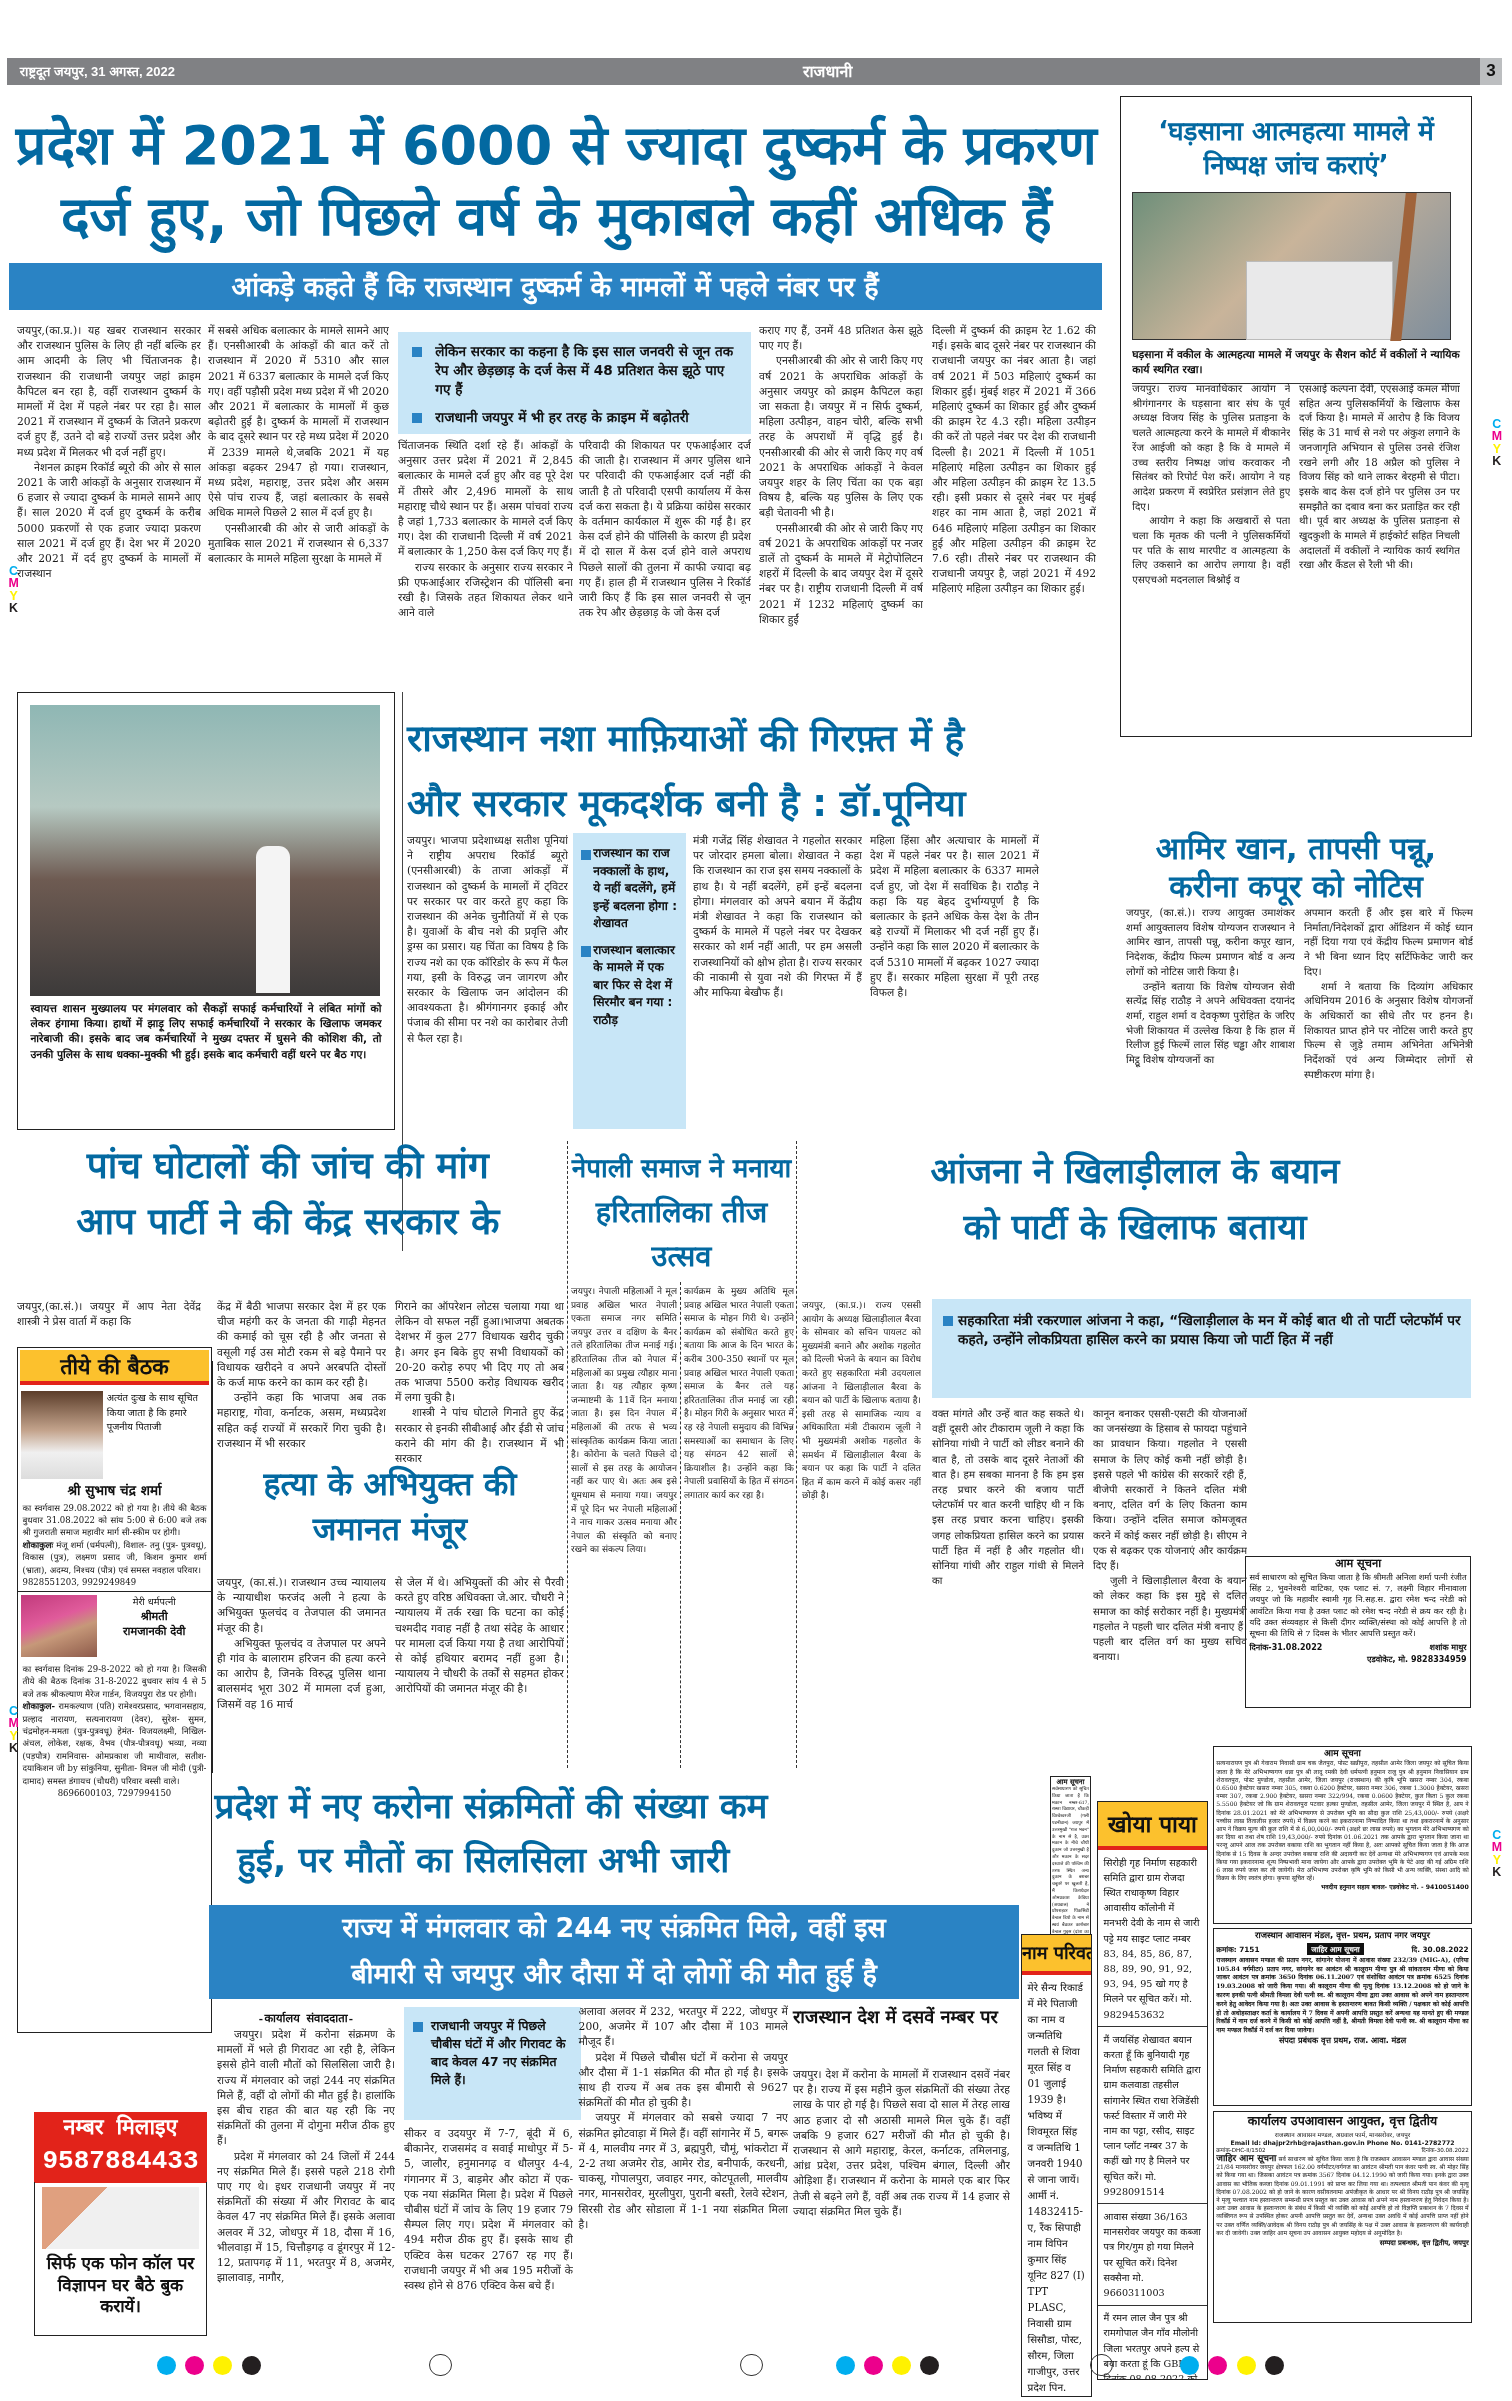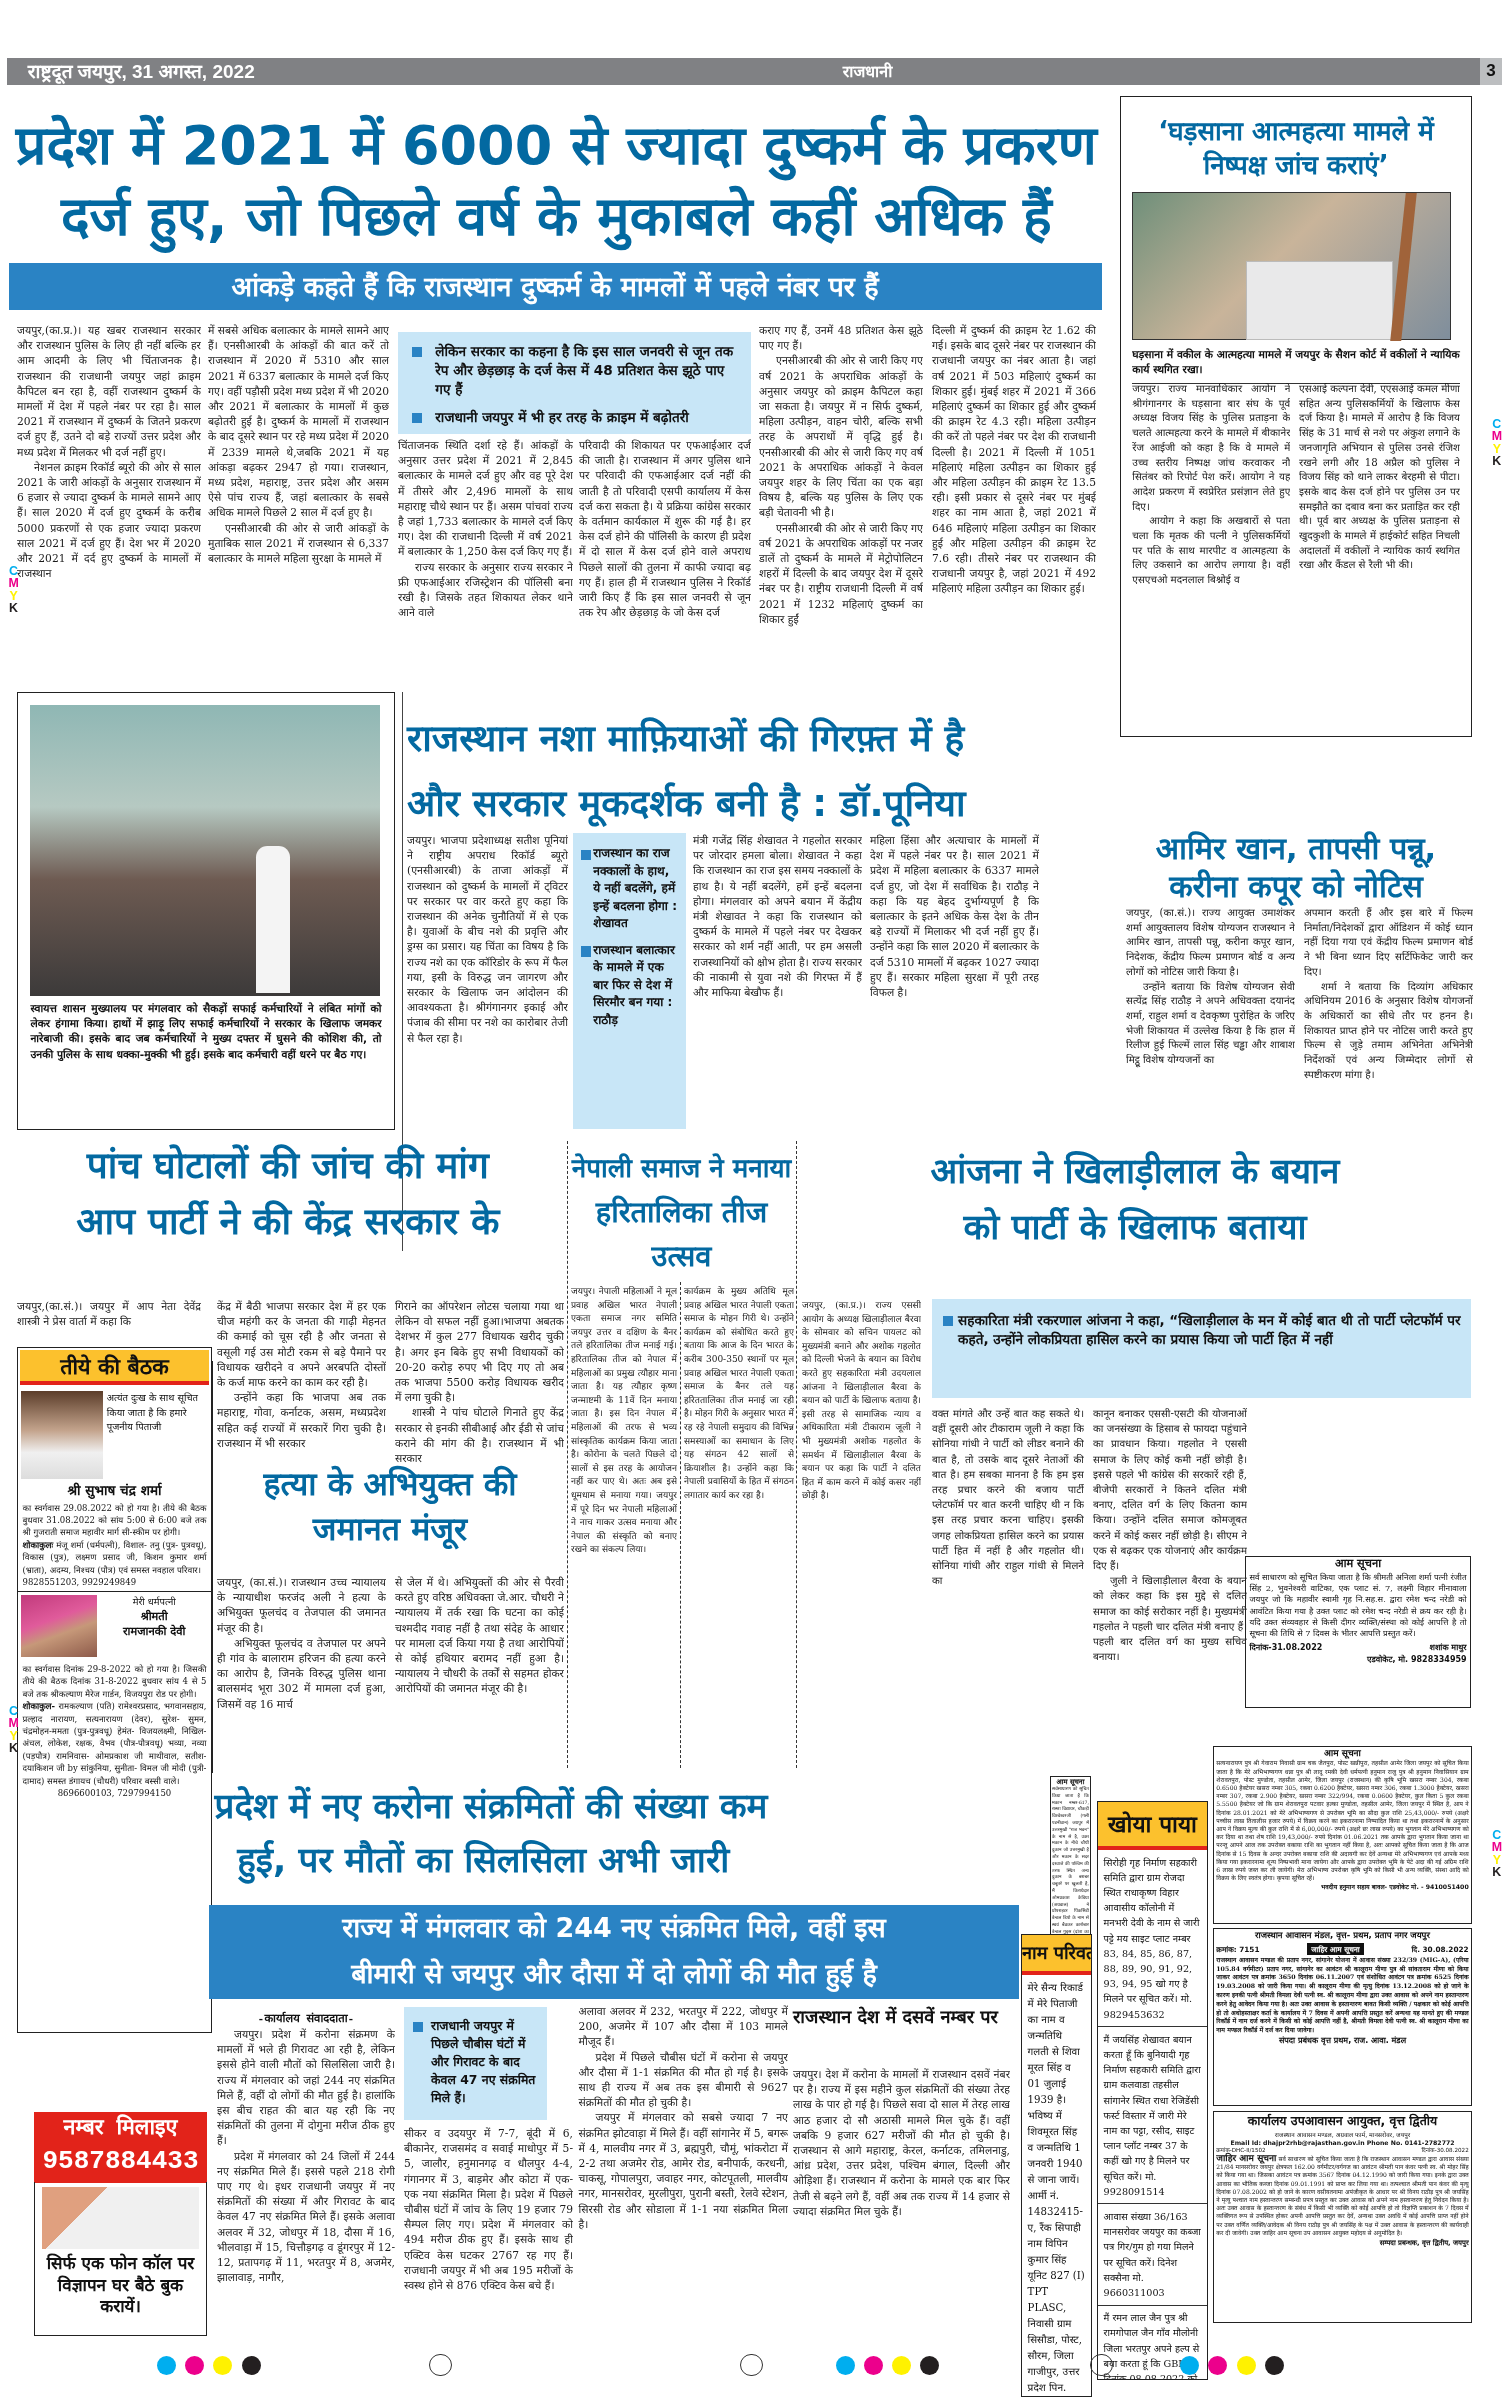--- a/index.html
+++ b/index.html
@@ -1,20 +1,20 @@
 <!DOCTYPE html>
 <html style="font-size:9px"><head>
 <meta charset="utf-8">
 <style>
 *{box-sizing:border-box;margin:0;padding:0}
 html,body{width:1512px;height:2401px;background:#fff;overflow:hidden}
 body{position:relative;font-family:"DejaVu Sans",sans-serif;color:#111}
 .abs{position:absolute}
 .masthead{left:6.8px;top:58px;width:1495px;height:26.5px;background:#808184;color:#fff;display:flex;align-items:center;justify-content:space-between;font-family:"Liberation Sans",sans-serif}
-.masthead .left{padding-left:21px;font-size:19px;font-weight:bold}
+.masthead .left{padding-left:13px;font-size:13px;font-weight:bold}
 .masthead .center{font-size:16px;font-weight:bold}
 .masthead .pg{width:21.5px;height:26.5px;background:#bcbec0;color:#111;font-size:17px;font-weight:bold;display:flex;align-items:center;justify-content:center}
 .h1{font-family:"DejaVu Sans",sans-serif;font-weight:bold;color:#0369a1;text-align:center;line-height:1.15}
 .strap{background:#2a83c4;color:#fff;font-weight:bold;text-align:center;font-family:"DejaVu Sans",sans-serif}
 .col{font-family:"DejaVu Serif",serif;font-size:10.7px;line-height:15.2px;text-align:justify;color:#1a1a1a;overflow:hidden}
 .col p{text-indent:0}
 .col p+p{text-indent:17px}
 .hl{background:#c8e6f7;padding:10.2px 11.3px;font-family:"DejaVu Sans",sans-serif;font-weight:bold;color:#111}
 .hl li{list-style:none;position:relative;padding-left:26px;margin-bottom:9px}
 .hl li:before{content:"";position:absolute;left:2.3px;top:4.5px;width:10.2px;height:10.2px;background:#2a83c4}
@@ -258,21 +258,21 @@
 </div>
 <div class="abs strap" style="left:209px;top:1905px;width:810px;height:94px;font-size:27px;line-height:46px">
   <div>राज्य में मंगलवार को 244 नए संक्रमित मिले, वहीं इस</div>
   <div>बीमारी से जयपुर और दौसा में दो लोगों की मौत हुई है</div>
 </div>
 <div class="abs" style="left:217px;top:2010px;width:178px;text-align:center;font-family:Liberation Mono, monospace;font-weight:bold;font-size:11.3px">-कार्यालय संवाददाता-</div>
 <div class="abs col" style="left:217px;top:2027px;width:178px;height:361px">
   <p style="text-indent:17px">जयपुर। प्रदेश में करोना संक्रमण के मामलों में भले ही गिरावट आ रही है, लेकिन इससे होने वाली मौतों को सिलसिला जारी है। राज्य में मंगलवार को जहां 244 नए संक्रमित मिले हैं, वहीं दो लोगों की मौत हुई है। हालांकि इस बीच राहत की बात यह रही कि नए संक्रमितों की तुलना में दोगुना मरीज ठीक हुए हैं।</p>
   <p>प्रदेश में मंगलवार को 24 जिलों में 244 नए संक्रमित मिले हैं। इससे पहले 218 रोगी पाए गए थे। इधर राजधानी जयपुर में नए संक्रमितों की संख्या में और गिरावट के बाद केवल 47 नए संक्रमित मिले हैं। इसके अलावा अलवर में 32, जोधपुर में 18, दौसा में 16, भीलवाड़ा में 15, चित्तौड़गढ़ व डूंगरपुर में 12-12, प्रतापगढ़ में 11, भरतपुर में 8, अजमेर, झालावाड़, नागौर,</p>
 </div>
-<ul class="abs hl" style="left:404px;top:2007px;width:143px;height:113px;font-size:12.4px;line-height:18px;padding:10.2px 6.8px">
+<ul class="abs hl" style="left:404px;top:2007px;width:177px;height:113px;font-size:12.4px;line-height:18px;padding:10.2px 6.8px">
   <li style="padding-left:20.3px">राजधानी जयपुर में पिछले चौबीस घंटों में और गिरावट के बाद केवल 47 नए संक्रमित मिले हैं।</li>
 </ul>
 <div class="abs col" style="left:404px;top:2126px;width:169px;height:265px">
   <p>सीकर व उदयपुर में 7-7, बूंदी में 6, बीकानेर, राजसमंद व सवाई माधोपुर में 5-5, जालौर, हनुमानगढ़ व धौलपुर 4-4, गंगानगर में 3, बाड़मेर और कोटा में एक-एक नया संक्रमित मिला है। प्रदेश में पिछले चौबीस घंटों में जांच के लिए 19 हजार 79 सैम्पल लिए गए। प्रदेश में मंगलवार को 494 मरीज ठीक हुए हैं। इसके साथ ही एक्टिव केस घटकर 2767 रह गए हैं। राजधानी जयपुर में भी अब 195 मरीजों के स्वस्थ होने से 876 एक्टिव केस बचे हैं।</p>
 </div>
 <div class="abs col" style="left:573px;top:2004px;width:215px;height:390px;padding-left:5.6px">
   <p>अलावा अलवर में 232, भरतपुर में 222, जोधपुर में 200, अजमेर में 107 और दौसा में 103 मामले मौजूद हैं।</p>
   <p>प्रदेश में पिछले चौबीस घंटों में करोना से जयपुर और दौसा में 1-1 संक्रमित की मौत हो गई है। इसके साथ ही राज्य में अब तक इस बीमारी से 9627 संक्रमितों की मौत हो चुकी है।</p>
   <p>जयपुर में मंगलवार को सबसे ज्यादा 7 नए संक्रमित झोटवाड़ा में मिले हैं। वहीं सांगानेर में 5, बगरू में 4, मालवीय नगर में 3, ब्रह्मपुरी, चौमूं, भांकरोटा में 2-2 तथा अजमेर रोड, आमेर रोड, बनीपार्क, करधनी, चाकसू, गोपालपुरा, जवाहर नगर, कोटपूतली, मालवीय नगर, मानसरोवर, मुरलीपुरा, पुरानी बस्ती, रेलवे स्टेशन, सिरसी रोड और सोडाला में 1-1 नया संक्रमित मिला है।</p>
 </div>

